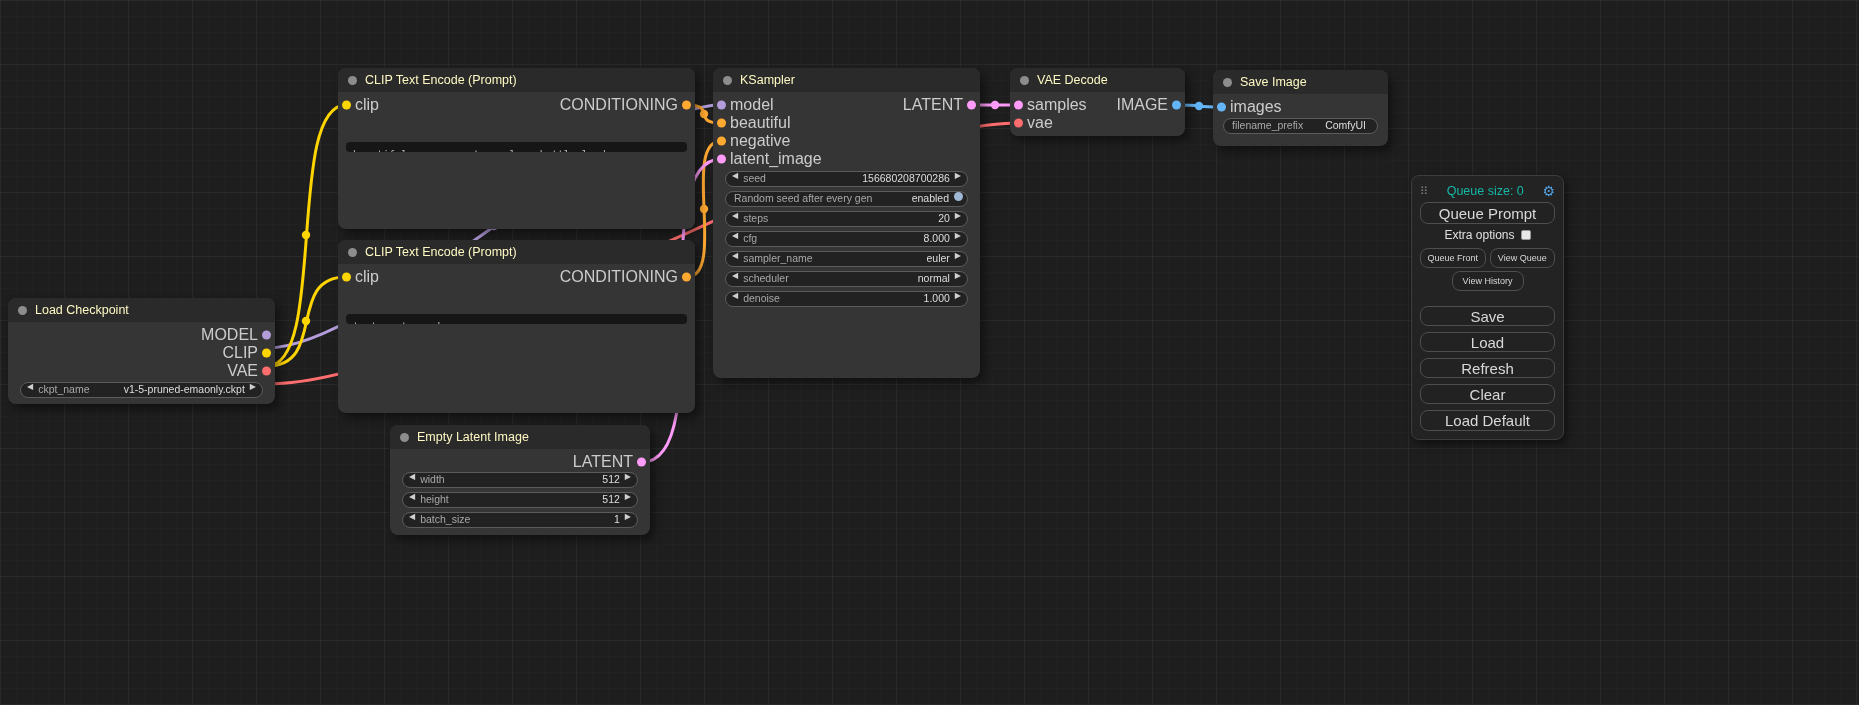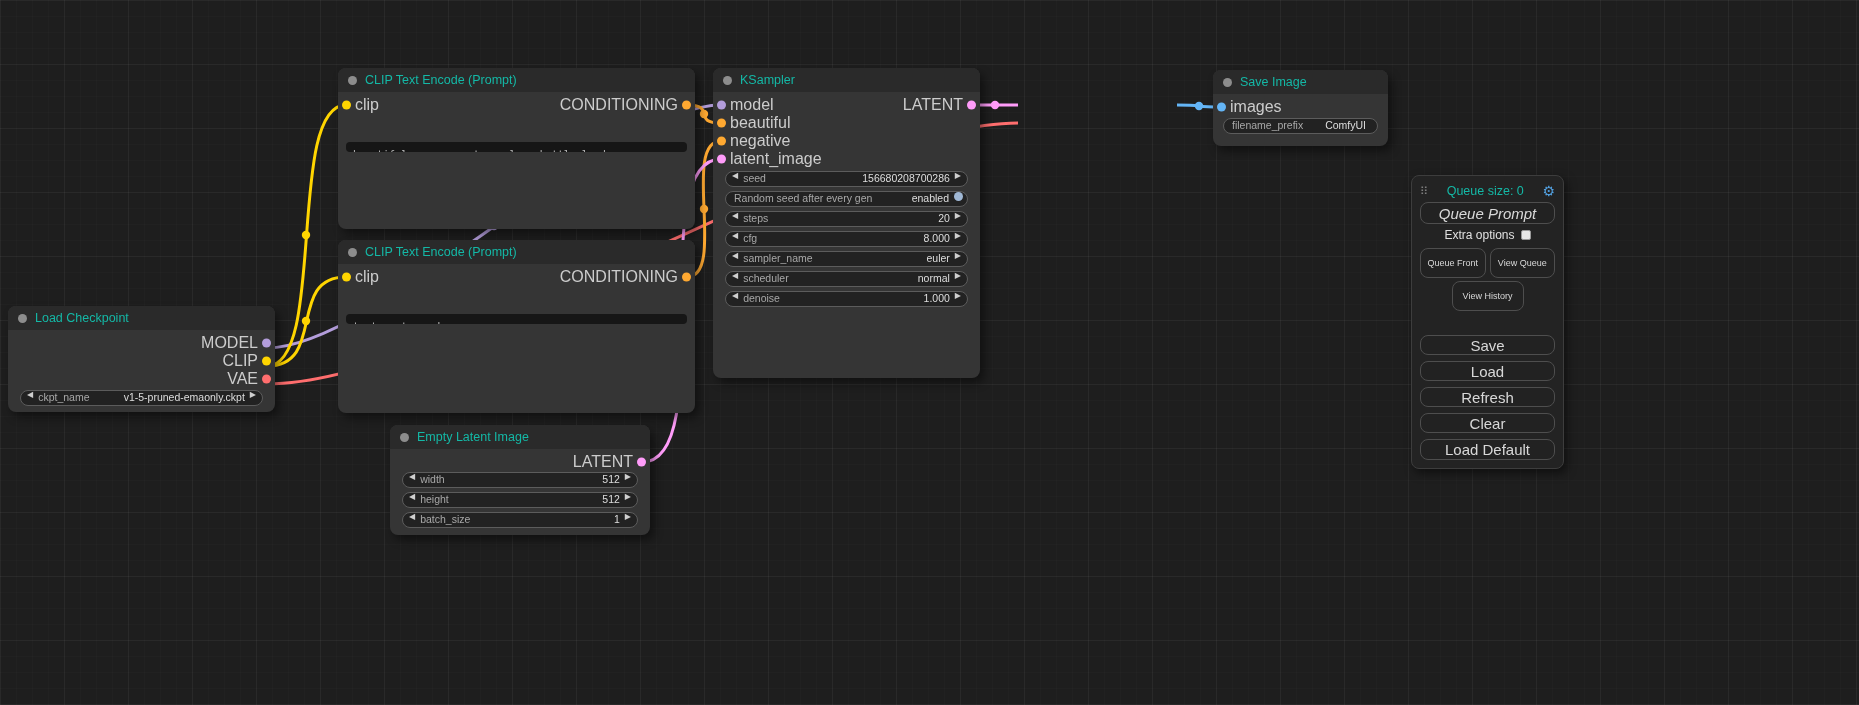--- a/index.html
+++ b/index.html
@@ -23,21 +23,21 @@
     position:absolute; z-index:1;
     background:#353535;
     border-radius:8px;
     box-shadow: 4px 5px 10px rgba(0,0,0,0.45);
     color:#c9c9c9;
   }
   .node-title {
     height:24px; display:flex; align-items:center; gap:8px;
     padding:0 10px; background:#2a2a2a;
     border-radius:8px 8px 0 0;
-    font-size:12.5px; color:#14b8a6; white-space:nowrap;
+    font-size:12.5px; color:#fef9c3; white-space:nowrap;
   }
   .collapse-dot { width:9px; height:9px; border-radius:50%; background:#8d8d8d; flex:none; }
   .node-body { position:relative; padding-top:4px; }
   .slot-row {
     position:relative; height:18px; display:flex; align-items:center;
     padding:0 17px; font-size:16px; color:#cccccc; white-space:nowrap;
   }
   .out-label { margin-left:auto; }
   .port {
     position:absolute; width:9px; height:9px; border-radius:50%;
@@ -72,29 +72,29 @@
     color:#dddddd;
   }
   .qp-header { height:18px; display:flex; align-items:center; margin-bottom:2px; }
   .qp-drag { color:#7d7d7d; font-size:11px; font-family:"DejaVu Sans", sans-serif; cursor:grab; }
   .qp-size { flex:1; text-align:center; font-size:12.5px; color:#14b8a6; }
   .qp-gear { font-size:14px; font-family:"DejaVu Sans", sans-serif; cursor:pointer; }
   .qp-btn {
     display:block; background:#222222; border:1px solid #4e4e4e; border-radius:8px;
     color:#d8d8d8; font-family:"Liberation Sans", sans-serif; cursor:pointer;
   }
-  .qp-big { width:100%; height:22px; font-size:15px; margin-bottom:4px;font-style:italic; }
+  .qp-big { width:100%; height:22px; font-size:15px; margin-bottom:4px; }
   .qp-extra { display:flex; align-items:center; justify-content:center; gap:6px; height:14px; margin:2px 0 6px; font-size:12px; color:#e0e0e0; }
   .qp-checkbox { width:10px; height:10px; background:#e8e8e8; border:1px solid #9a9a9a; border-radius:2px; cursor:pointer; }
   .qp-row { display:flex; gap:4px; margin-bottom:3px; }
   .qp-row.center { justify-content:center; }
-  .qp-small { flex:1; height:30px; font-size:9px; border-radius:8px; padding:0 4px; line-height:1; }
+  .qp-small { flex:1; height:20px; font-size:9px; border-radius:8px; padding:0 4px; line-height:1; }
   .qp-small.hist { flex:0 0 72px; }
   .qp-med { width:100%; height:20px; font-size:15px; margin-bottom:6px; }
-  .qp-med.first { margin-top:24px;border-radius:8px; }
+  .qp-med.first { margin-top:15px;border-radius:8px; }
   .qp-med.last { height:21px; margin-bottom:0; }
 </style>
 </head>
 <body>
 
 <div id="canvas">
 
   <svg id="wires" viewBox="0 0 1859 705" width="1859" height="705">
       <path d="M267,348 C377,348 611,105 721,105" stroke="#B39DDB" stroke-width="3" fill="none"></path>
       <circle cx="494" cy="226" r="4.2" fill="#B39DDB"></circle>
@@ -109,21 +109,21 @@
       <path d="M687,277 C727,277 681,141 721,141" stroke="#FFA931" stroke-width="3" fill="none"></path>
       <circle cx="704" cy="209" r="4.2" fill="#FFA931"></circle>
       <path d="M642,462 C720,462 643,159 721,159" stroke="#FF9CF9" stroke-width="3" fill="none"></path>
       <circle cx="681" cy="310" r="4.2" fill="#FF9CF9"></circle>
       <path d="M972,105 C1002,105 988,105 1018,105" stroke="#FF9CF9" stroke-width="3" fill="none"></path>
       <circle cx="995" cy="105" r="4.2" fill="#FF9CF9"></circle>
       <path d="M1177,105 C1207,105 1191,107 1221,107" stroke="#64B5F6" stroke-width="3" fill="none"></path>
       <circle cx="1199" cy="106" r="4.2" fill="#64B5F6"></circle>
     </svg>
 
-  <div class="node" style="left:8px;top:306px;width:267px;height:106px;">
+  <div class="node" style="left:8px;top:298px;width:267px;height:106px;">
     <div class="node-title">
       <span class="collapse-dot"></span>
       <span>Load Checkpoint</span>
     </div>
     <div class="node-body">
       <div class="slot-row">
         <span class="out-label">MODEL</span>
         <span class="port out" style="background-color: rgb(179, 157, 219);"></span>
       </div>
       <div class="slot-row">
@@ -237,20 +237,38 @@
       </div>
       <div class="widget">
         <span class="arr">◀</span>
         <span class="wlabel">denoise</span>
         <span class="wvalue">1.000</span>
         <span class="arr">▶</span>
       </div>
     </div>
   </div>
 
+  <div class="node" style="left:1010px;top:68px;width:175px;height:68px;">
+    <div class="node-title">
+      <span class="collapse-dot"></span>
+      <span>VAE Decode</span>
+    </div>
+    <div class="node-body">
+      <div class="slot-row">
+        <span class="port in" style="background-color: rgb(255, 156, 249);"></span>
+        <span>samples</span>
+        <span class="out-label">IMAGE</span>
+        <span class="port out" style="background-color: rgb(100, 181, 246);"></span>
+      </div>
+      <div class="slot-row">
+        <span class="port in" style="background-color: rgb(255, 110, 110);"></span>
+        <span>vae</span>
+      </div>
+    </div>
+  </div>
 
   <div class="node" style="left:1213px;top:70px;width:175px;height:76px;">
     <div class="node-title">
       <span class="collapse-dot"></span>
       <span>Save Image</span>
     </div>
     <div class="node-body">
       <div class="slot-row">
         <span class="port in" style="background-color: rgb(100, 181, 246);"></span>
         <span>images</span>

